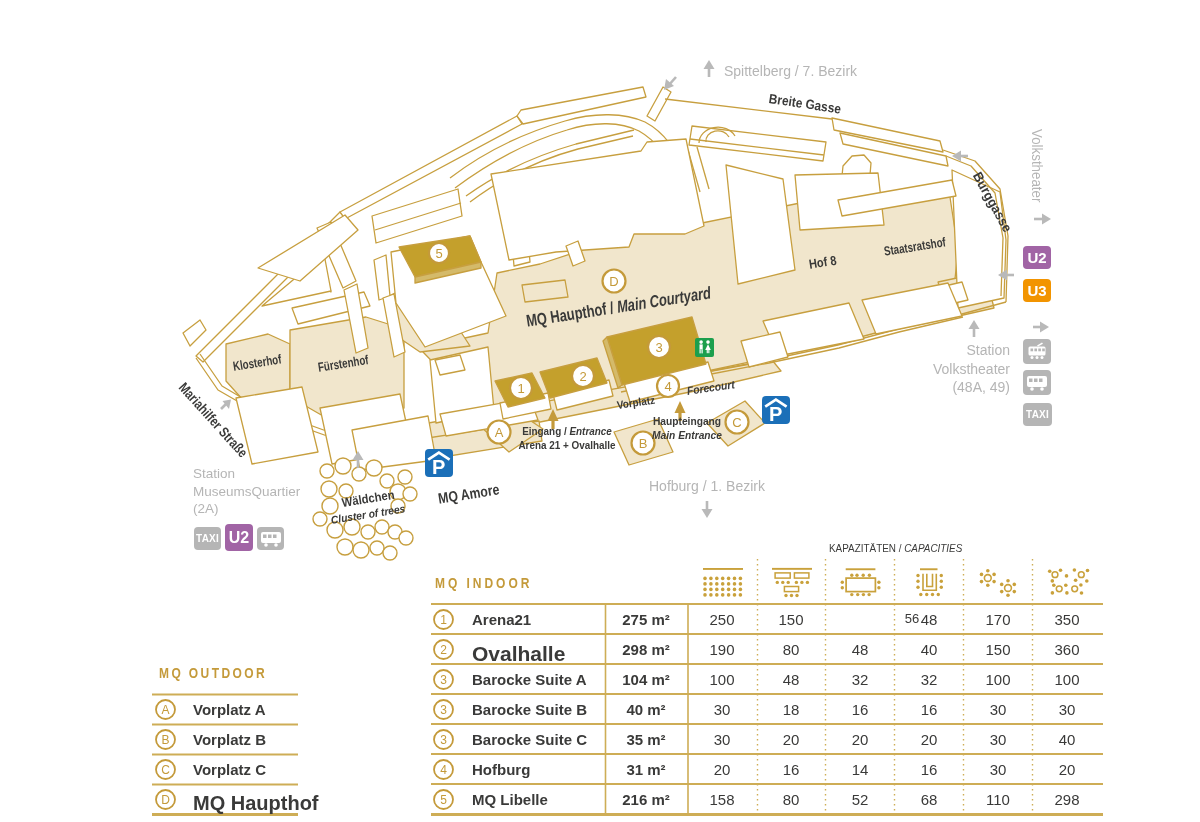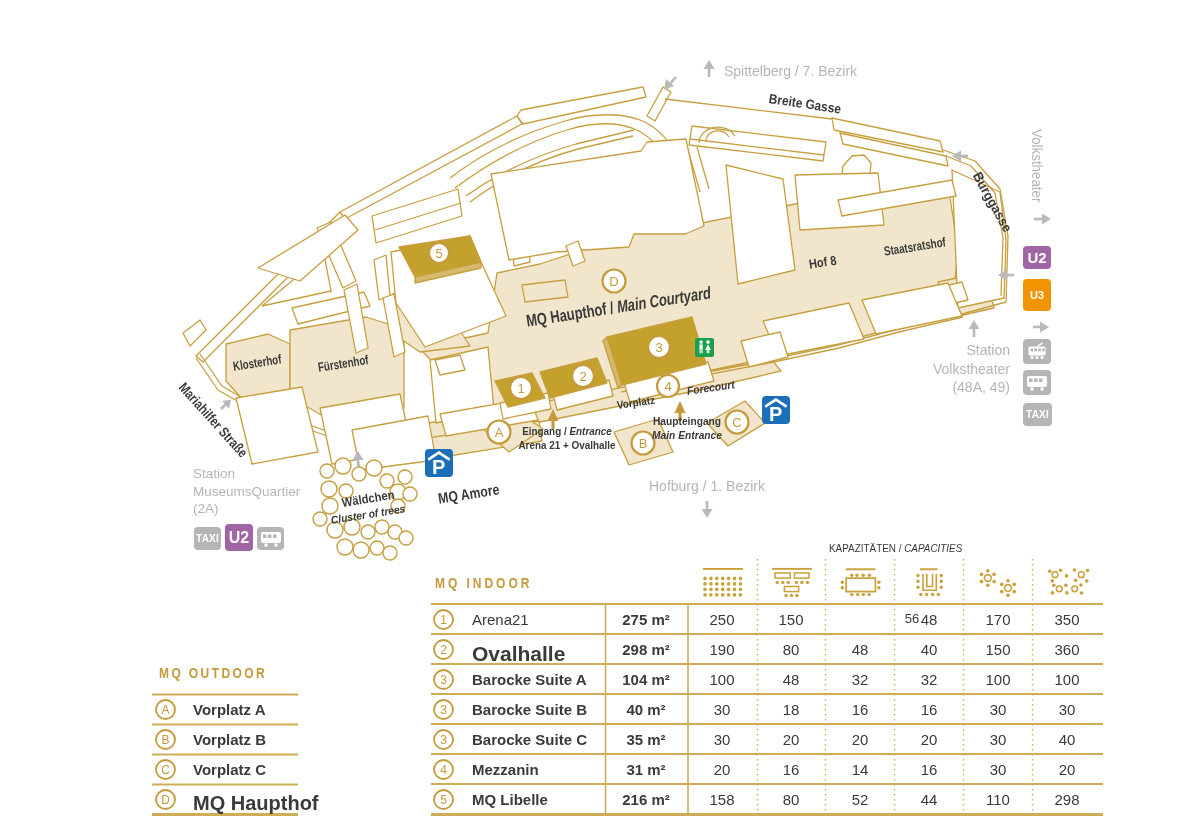--- a/index.html
+++ b/index.html
@@ -286,21 +286,21 @@
 <div class="lbl b" style="left:507px;top:425px;font-size:11px;line-height:13.5px;text-align:center;width:120px;transform:scaleX(.9);transform-origin:center top">Eingang / <span class="it">Entrance</span><br>Arena 21 + Ovalhalle</div>
 
 <div class="lbl b" style="left:642px;top:415px;font-size:11px;line-height:13.5px;text-align:center;width:90px;transform:scaleX(.93);transform-origin:center top">Haupteingang<br><span class="it">Main Entrance</span></div>
 
 <div class="lbl gray" style="left:649px;top:479px;font-size:14px">Hofburg / 1. Bezirk</div>
 
 <div class="lbl gray" style="left:1010px;top:341px;font-size:14px;line-height:18.5px;text-align:right;transform:translateX(-100%)">Station<br>Volkstheater<br>(48A, 49)</div>
 
 <div class="badge" style="left:1023px;top:246px;width:28px;height:23px;background:#a164a5;font-size:15px">U2</div>
 
-<div class="badge" style="left:1023px;top:279px;width:28px;height:32px;background:#f29400;font-size:11px">U3</div>
+<div class="badge" style="left:1023px;top:279px;width:28px;height:23px;background:#f29400;font-size:15px">U3</div>
 
 <div class="badge" style="left:1023px;top:339px;width:28px;height:25px;background:#b5b5b5">
 <svg width="22" height="21" viewBox="0 0 22 21">
       <g fill="#fff">
         <path d="M11,4.5 L16,1.5 L17,2.7 L12,5.5 Z"></path>
         <rect x="2.5" y="5.5" width="17" height="9" rx="1.5"></rect>
         <rect x="4.5" y="7.5" width="2.6" height="2.8" fill="#b5b5b5"></rect>
         <rect x="8.4" y="7.5" width="2.6" height="2.8" fill="#b5b5b5"></rect>
         <rect x="12.3" y="7.5" width="2.6" height="2.8" fill="#b5b5b5"></rect>
         <rect x="16.2" y="7.5" width="2.6" height="2.8" fill="#b5b5b5"></rect>
@@ -571,31 +571,31 @@
 <circle cx="1052.4" cy="592.9" r="1.8"></circle>
         <circle cx="1065.8" cy="585.2" r="1.8"></circle>
         <circle cx="1066.9" cy="592.9" r="1.8"></circle>
         <circle cx="1053.8" cy="585.2" r="1.8"></circle>
 <circle cx="1080.9" cy="585" r="1.8"></circle>
         <circle cx="1081.5" cy="593" r="1.8"></circle>
 </g>
 </g>
 </svg>
 
-<div class="lbl" style="left:472px;top:612px;font-size:15px;font-weight:normal">Arena21</div>
+<div class="lbl" style="left:472px;top:612px;font-size:15px;font-weight:bold">Arena21</div>
 
 <div class="lbl" style="left:472px;top:642px;font-size:21px;font-weight:bold">Ovalhalle</div>
 
 <div class="lbl" style="left:472px;top:672px;font-size:15px;font-weight:bold">Barocke Suite A</div>
 
 <div class="lbl" style="left:472px;top:702px;font-size:15px;font-weight:bold">Barocke Suite B</div>
 
 <div class="lbl" style="left:472px;top:732px;font-size:15px;font-weight:bold">Barocke Suite C</div>
 
-<div class="lbl" style="left:472px;top:762px;font-size:15px;font-weight:bold">Mezzanin</div>
+<div class="lbl" style="left:472px;top:762px;font-size:15px;font-weight:bold">Hofburg</div>
 
 <div class="lbl" style="left:472px;top:792px;font-size:15px;font-weight:bold">MQ Libelle</div>
 
 <div class="lbl" style="left:646px;top:612px;font-size:15px;font-weight:bold;transform:translateX(-50%)">275 m²</div>
 
 <div class="lbl" style="left:646px;top:642px;font-size:15px;font-weight:bold;transform:translateX(-50%)">298 m²</div>
 
 <div class="lbl" style="left:646px;top:672px;font-size:15px;font-weight:bold;transform:translateX(-50%)">104 m²</div>
 
 <div class="lbl" style="left:646px;top:702px;font-size:15px;font-weight:bold;transform:translateX(-50%)">40 m²</div>
@@ -644,15 +644,15 @@
 <div class="lbl" style="left:722px;top:762px;font-size:15px;transform:translateX(-50%)">20</div>
 <div class="lbl" style="left:791px;top:762px;font-size:15px;transform:translateX(-50%)">16</div>
 <div class="lbl" style="left:860px;top:762px;font-size:15px;transform:translateX(-50%)">14</div>
 <div class="lbl" style="left:929px;top:762px;font-size:15px;transform:translateX(-50%)">16</div>
 <div class="lbl" style="left:998px;top:762px;font-size:15px;transform:translateX(-50%)">30</div>
 <div class="lbl" style="left:1067px;top:762px;font-size:15px;transform:translateX(-50%)">20</div>
 
 <div class="lbl" style="left:722px;top:792px;font-size:15px;transform:translateX(-50%)">158</div>
 <div class="lbl" style="left:791px;top:792px;font-size:15px;transform:translateX(-50%)">80</div>
 <div class="lbl" style="left:860px;top:792px;font-size:15px;transform:translateX(-50%)">52</div>
-<div class="lbl" style="left:929px;top:792px;font-size:15px;transform:translateX(-50%)">44</div>
+<div class="lbl" style="left:929px;top:792px;font-size:15px;transform:translateX(-50%)">68</div>
 <div class="lbl" style="left:998px;top:792px;font-size:15px;transform:translateX(-50%)">110</div>
 <div class="lbl" style="left:1067px;top:792px;font-size:15px;transform:translateX(-50%)">298</div>
 
 </body></html>

